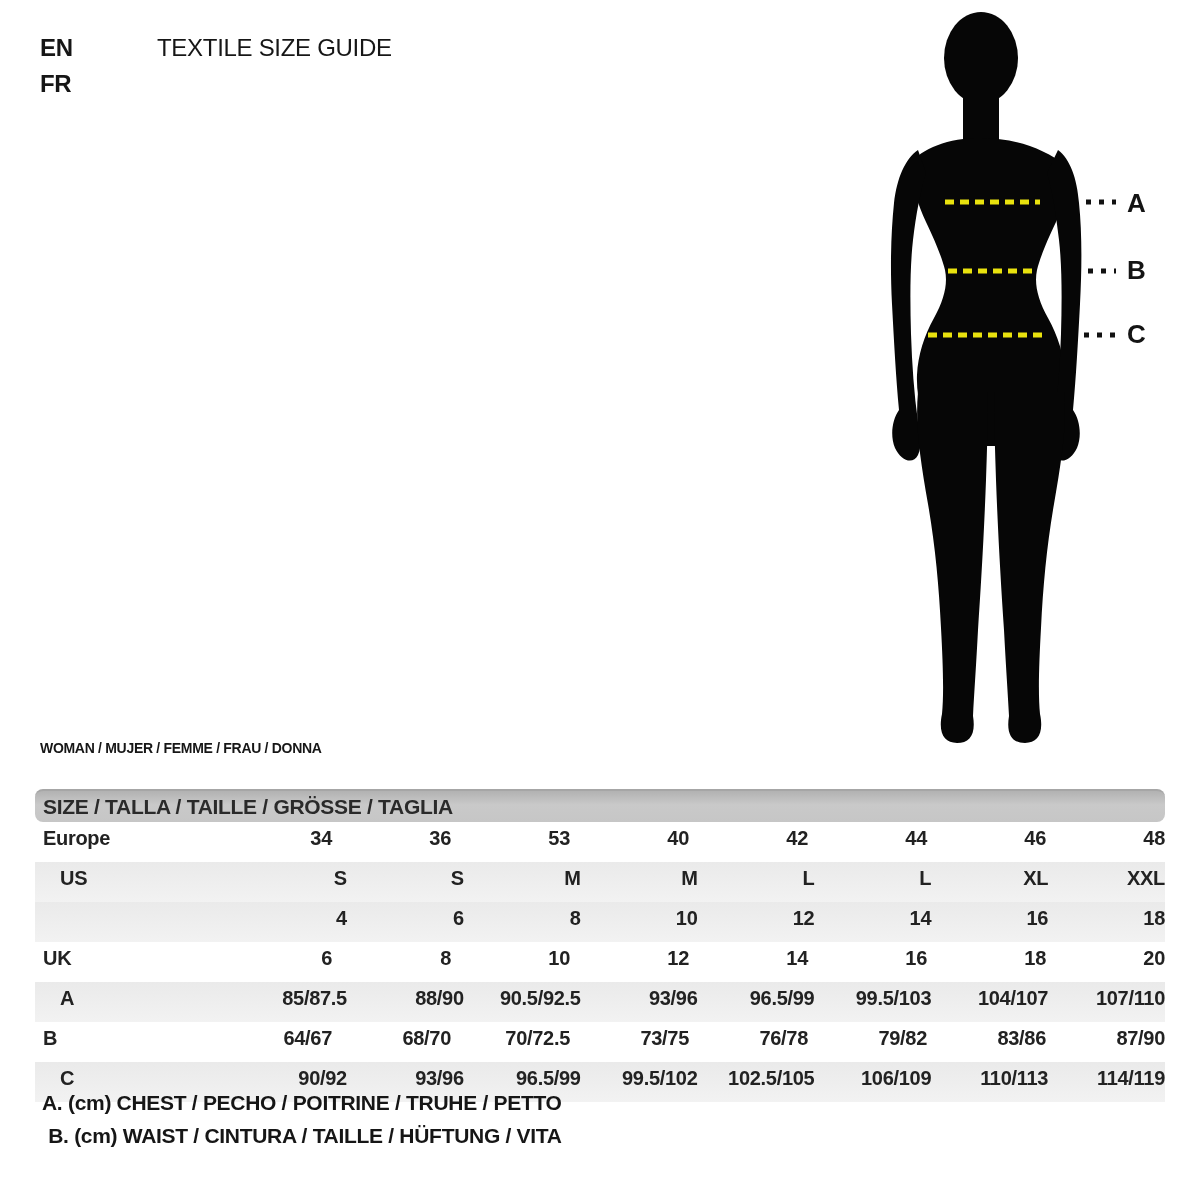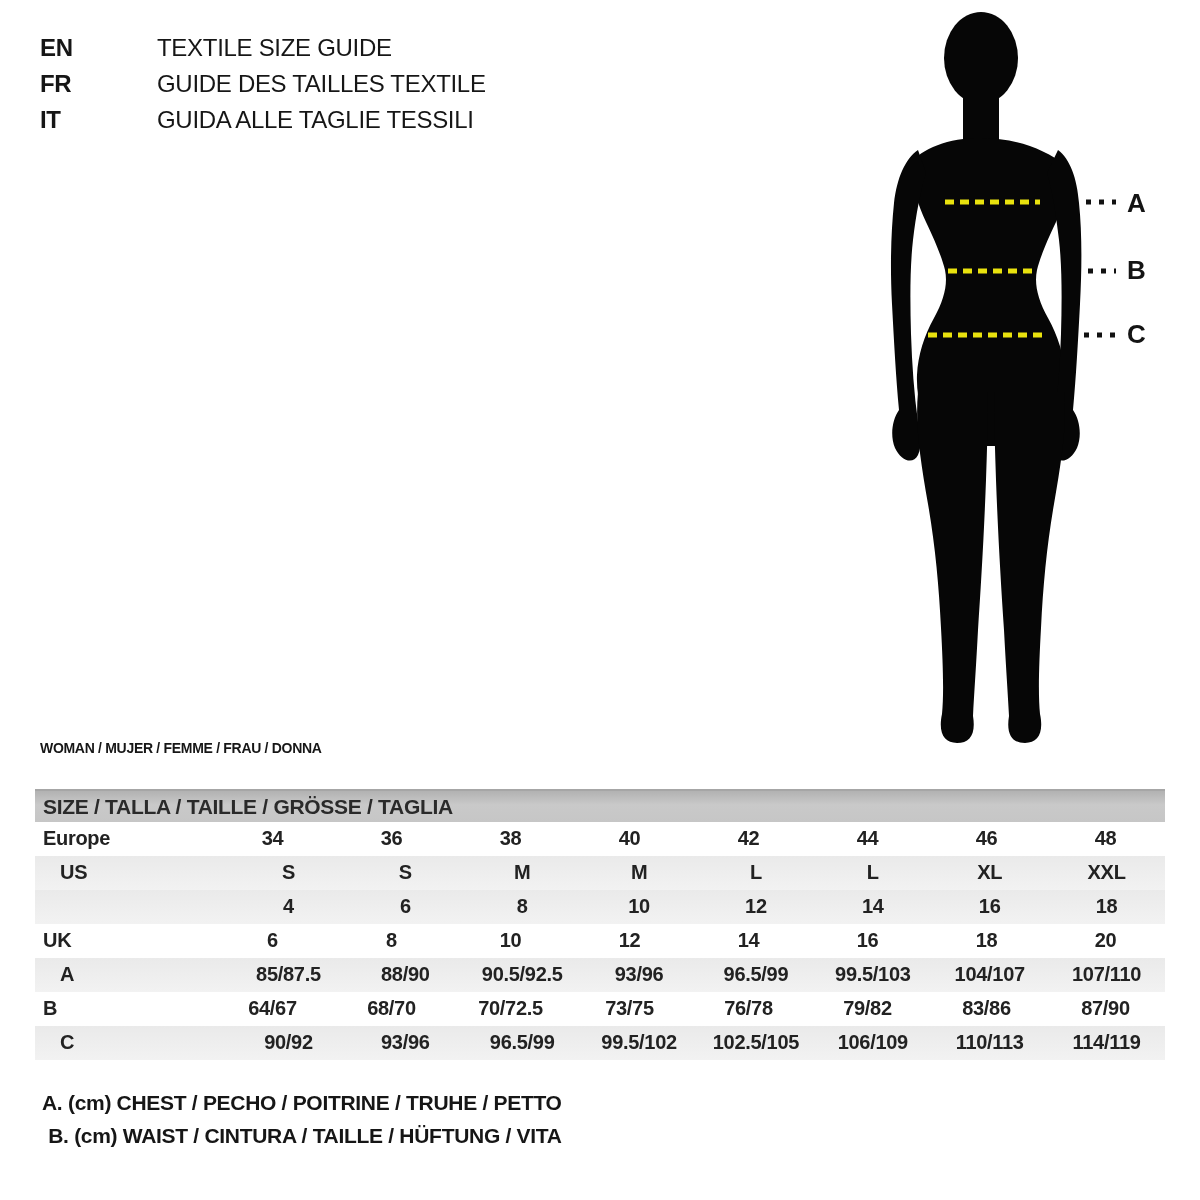--- a/index.html
+++ b/index.html
@@ -21,47 +21,42 @@
 
   
   .section-title{position:absolute;left:40px;top:740px;font-size:14px;font-weight:700;
                  letter-spacing:-0.3px;white-space:nowrap;}
 
   
   .size-table{position:absolute;left:35px;top:789px;width:1130px;}
   .table-header{height:31px;line-height:31px;padding-left:8px;font-size:21px;font-weight:700;
                 letter-spacing:-0.3px;color:#2a2a2a;
                 background:linear-gradient(180deg,#b2b2b2 0%,#c9c9c9 45%,#c6c6c6 100%);
-                border-top:2px solid #a6a6a6;}
-  .trow{display:flex;height:34px;line-height:32px;font-size:20px;font-weight:700;
+                border-top:2px solid #a6a6a6;border-radius:8px;}
+  .trow{display:flex;height:40px;line-height:32px;font-size:20px;font-weight:700;
         letter-spacing:-0.3px;color:#222;}
   .trow.shaded{background:linear-gradient(180deg,#eaeaea 0%,#f2f2f2 100%);padding-left:17px;}
   .tlabel{width:170px;padding-left:8px;text-align:left;}
-  .tcell{flex:1;text-align:center;}
+  .tcell{flex:1;text-align:right;}
 
   
   .legend{position:absolute;left:42px;top:1086px;}
   .legend-line{height:33px;line-height:33px;font-size:21px;font-weight:700;
                letter-spacing:-0.3px;white-space:nowrap;text-align:right;}
 </style>
 </head>
 <body>
 
 <ul class="lang-list" id="langList">
     <li class="lang-row">
       <span class="lang-code">EN</span>
       <span class="lang-label">TEXTILE SIZE GUIDE</span>
     </li>
     <li class="lang-row">
       <span class="lang-code">FR</span>
-      <span class="lang-label">GUIDE DES TAILLES TEXTILE</span>
-    </li>
-    <li class="lang-row">
-      <span class="lang-code">IT</span>
-      <span class="lang-label">GUIDA ALLE TAGLIE TESSILI</span>
     </li>
   </ul>
 
 <div class="figure">
   <svg width="340" height="760" viewBox="0 0 340 760" aria-hidden="true">
     <g fill="#060606">
 
       <ellipse cx="121" cy="58" rx="37" ry="46"></ellipse>
 
       <rect x="103" y="85" width="36" height="60"></rect>
@@ -120,21 +115,21 @@
 
 <div class="section-title">WOMAN / MUJER / FEMME / FRAU / DONNA</div>
 
 <div class="size-table">
   <div class="table-header">SIZE / TALLA / TAILLE / GRÖSSE / TAGLIA</div>
   <div id="tableRows">
       <div class="trow">
         <div class="tlabel">Europe</div>
         <div class="tcell">34</div>
         <div class="tcell">36</div>
-        <div class="tcell">38</div>
+        <div class="tcell">53</div>
         <div class="tcell">40</div>
         <div class="tcell">42</div>
         <div class="tcell">44</div>
         <div class="tcell">46</div>
         <div class="tcell">48</div>
       </div>
       <div class="trow shaded">
         <div class="tlabel">US</div>
         <div class="tcell">S</div>
         <div class="tcell">S</div>

